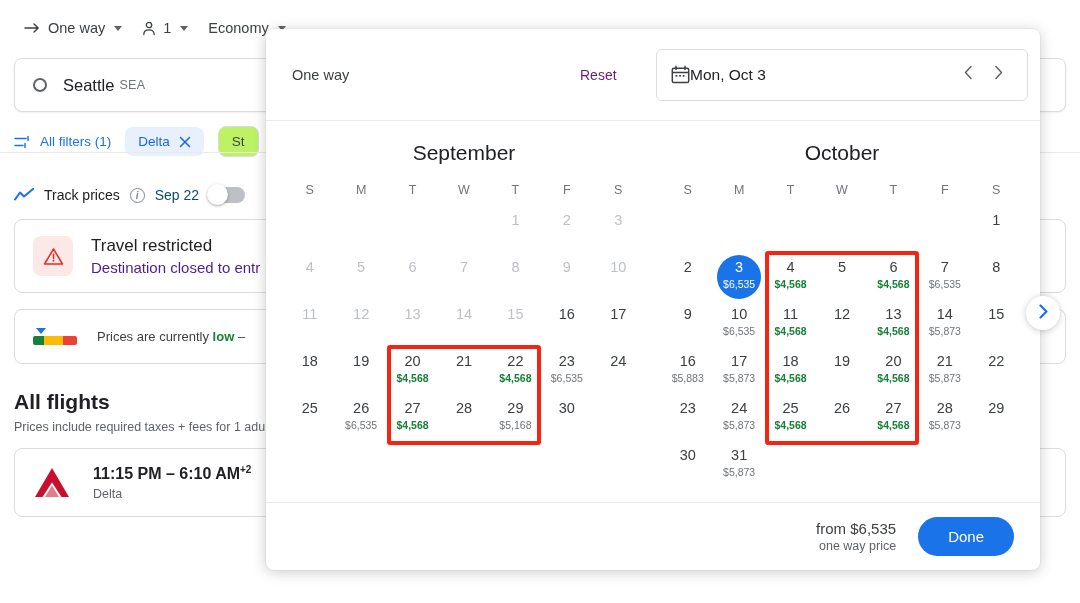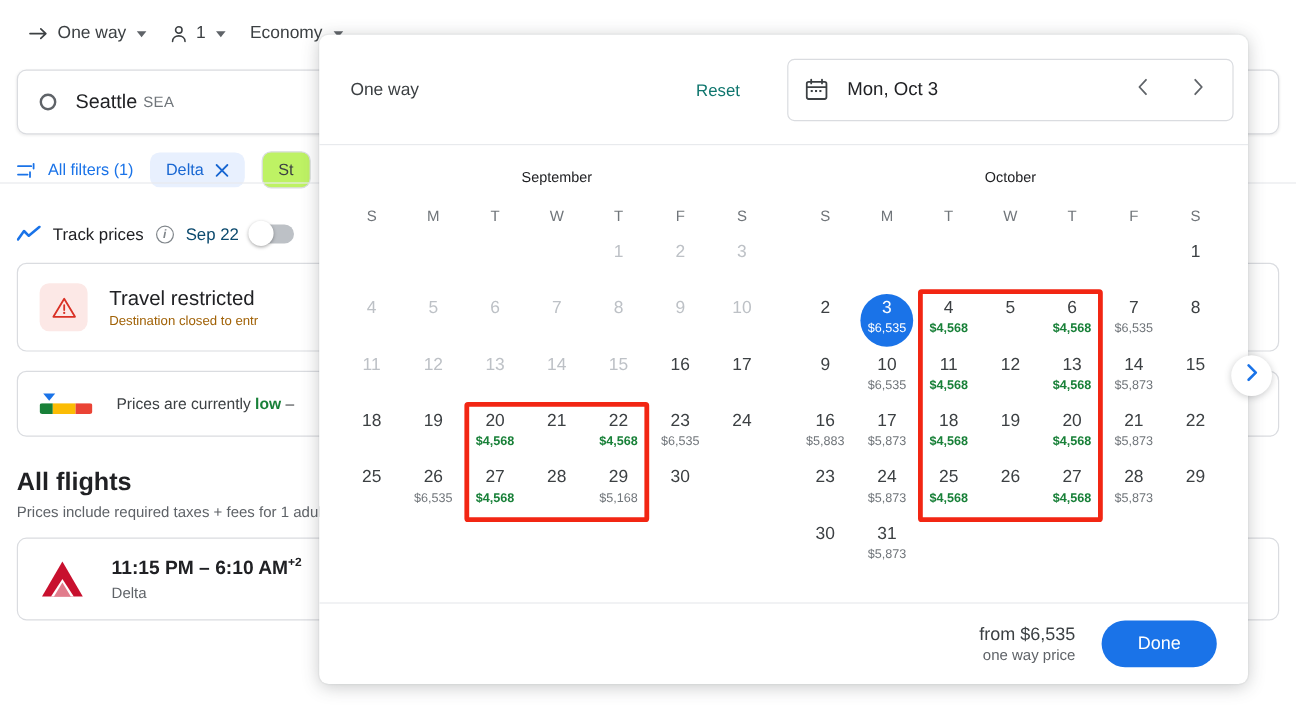--- a/index.html
+++ b/index.html
@@ -43,21 +43,21 @@
             align-items:center;justify-content:center;font-size:10px;color:#80868b;font-style:italic;font-weight:700;}
   .track-date { color:#0c4a6e; font-size:14px; font-weight:500; }
   .toggle { width:36px;height:16px;background:#bdc1c6;border-radius:9px;position:relative;}
   .toggle:after{content:"";position:absolute;left:-2px;top:-3px;width:21px;height:21px;border-radius:50%;
     background:#fff;box-shadow:0 1px 3px rgba(0,0,0,.35);}
 
   .card { margin:16px 14px 0 14px; border:1px solid #dadce0; border-radius:8px; background:#fff;
           display:flex; align-items:center; gap:18px; padding:16px 18px; }
   .warn-sq { width:40px;height:40px;border-radius:8px;background:#fce8e6;display:flex;align-items:center;justify-content:center;flex:none;}
   .card-title{font-size:17px;color:#202124;}
-  .card-sub{font-size:11px;color:#a16207;margin-top:3px;}
+  .card-sub{font-size:15px;color:#4c1d95;margin-top:3px;}
   .price-bar { display:flex; flex-direction:column; align-items:flex-start; gap:2px; flex:none; width:46px;}
   .pb-track { display:flex; height:9px; width:44px; border-radius:2px; overflow:hidden;}
   .pb-track i{display:block;height:100%;}
   .pb-marker{width:0;height:0;border-left:5px solid transparent;border-right:5px solid transparent;border-top:6px solid #1a73e8;margin-left:3px;}
   .price-text{font-size:13px;color:#3c4043;}
   .price-text b{color:#188038;font-weight:700;}
 
   .allflights-h { font-size:21px; font-weight:700; color:#202124; padding:0 14px; margin-top:26px;}
   .allflights-sub { font-size:12.5px; color:#5f6368; padding:0 14px; margin-top:6px;}
 
@@ -73,29 +73,29 @@
 
   
   #cal-popup{
     position:absolute; left:266px; top:29px; width:774px; height:541px;
     background:#fff; border-radius:8px;
     box-shadow:0 2px 14px rgba(60,64,67,.28), 0 0 0 1px rgba(60,64,67,.04);
     z-index:20; overflow:hidden;
   }
   .cal-head{height:92px;border-bottom:1px solid #e8eaed;display:flex;align-items:center;padding:0 26px;position:relative;}
   .oneway-sel{display:flex;align-items:center;gap:8px;font-size:14.5px;color:#3c4043;}
-  .reset-link{position:absolute;left:314px;font-size:14px;color:#0f766e;font-weight:500;}
+  .reset-link{position:absolute;left:314px;font-size:14px;color:#701a75;font-weight:500;}
   .date-field{position:absolute;left:390px;width:372px;height:52px;border:1px solid #dadce0;border-radius:6px;
-    display:flex;align-items:center;padding:0 14px;gap:16px;}
+    display:flex;align-items:center;padding:0 14px;gap:0;}
   .date-val{font-size:15.5px;color:#202124;flex:1;}
   .nav-arrow{font-size:17px;color:#5f6368;width:30px;text-align:center;}
 
   .months{display:flex;padding:14px 18px 0 18px;gap:18px;}
   .month{flex:1;}
-  .month-name{text-align:center;font-size:12px;color:#202124;margin:6px 0 18px 0;}
+  .month-name{text-align:center;font-size:21px;color:#202124;margin:6px 0 18px 0;}
   .wk{display:grid;grid-template-columns:repeat(7,1fr);}
   .wk div{text-align:center;font-size:12.5px;color:#70757a;padding-bottom:10px;}
   .grid{display:grid;grid-template-columns:repeat(7,1fr);position:relative;}
   .cell{height:47px;display:flex;flex-direction:column;align-items:center;justify-content:flex-start;
         padding-top:5px;position:relative;}
   .dnum{font-size:14.5px;color:#3c4043;line-height:17px;}
   .dprice{font-size:10.5px;color:#70757a;line-height:13px;margin-top:2px;}
   .dprice.cheap{color:#188038;font-weight:700;}
   .cell.dim .dnum{color:#bdc1c6;}
   .cell.empty{visibility:hidden;}

